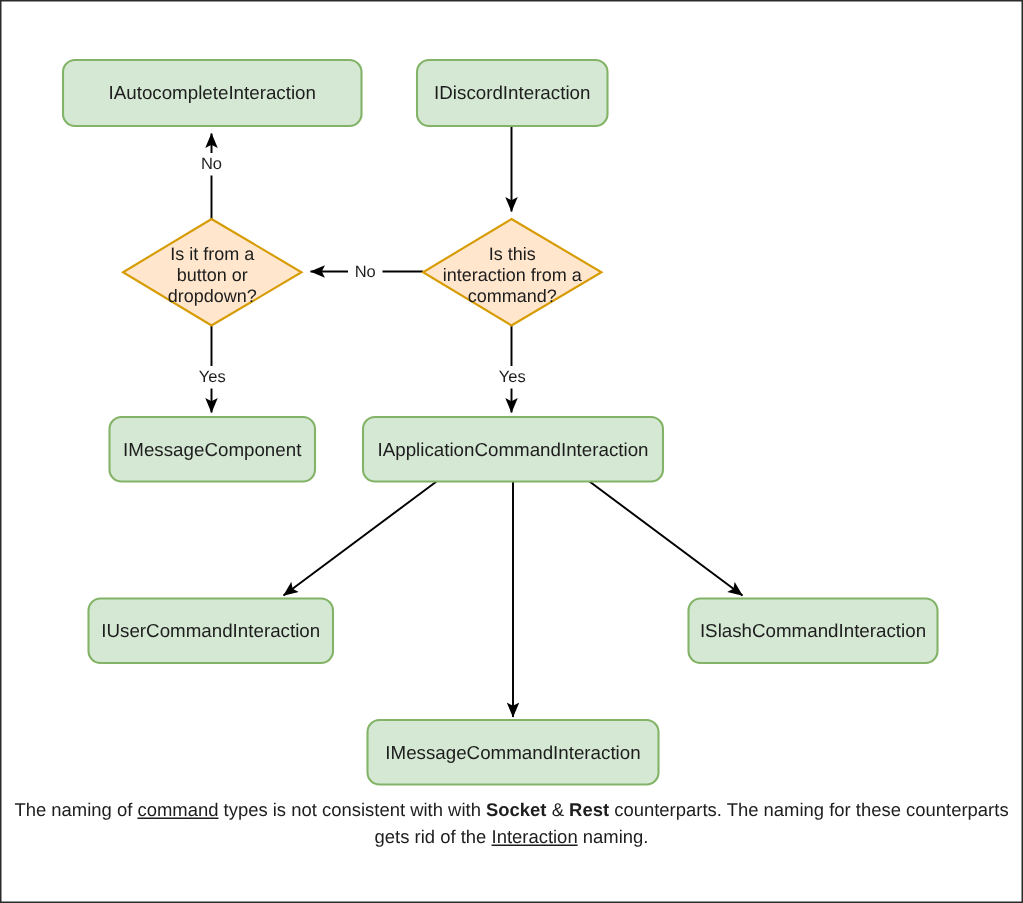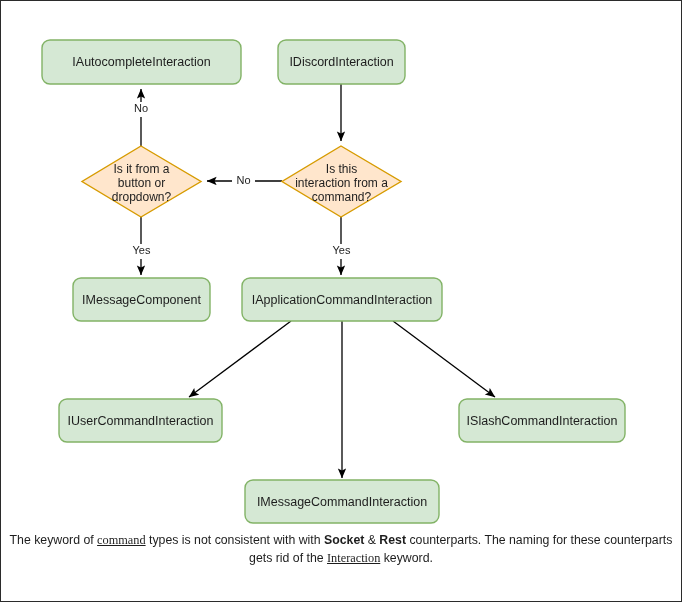--- a/index.html
+++ b/index.html
@@ -70,21 +70,21 @@
     left: 0;
     right: 0;
     top: 531px;
     text-align: center;
     font-family: "Liberation Sans", sans-serif;
     font-size: 12.3px;
     line-height: 17.5px;
     color: #1d1d1d;
   }
   .caption b { font-weight: bold; }
-  .caption u { text-decoration: underline; font-family: Liberation Serif, serif; }
+  .caption u { text-decoration: underline; }
 </style>
 </head>
 <body>
 
 <div id="page">
 
   <svg id="diagram" viewBox="0 0 682 602">
     <defs>
       <marker id="arrowhead" markerWidth="9" markerHeight="9" refX="7.4" refY="3.2" orient="auto" markerUnits="strokeWidth">
         <path d="M0,0 L7.6,3.2 L0,6.4 L1.6,3.2 Z" fill="#000000"></path>
@@ -175,16 +175,16 @@
       <text class="node-label" x="541" y="420.5">ISlashCommandInteraction</text>
     </g>
 
     <g>
       <rect class="node-box" x="244" y="479" width="194" height="43" rx="8" ry="8"></rect>
       <text class="node-label" x="341" y="501.5">IMessageCommandInteraction</text>
     </g>
   </svg>
 
   <div class="caption">
-    <span>The keyword of </span><u>command</u><span> types is not consistent with with </span><b>Socket</b><span> &amp; </span><b>Rest</b><span> counterparts. The naming for these counterparts gets rid of the </span><u>Interaction</u><span> keyword.</span>
+    <span>The naming of </span><u>command</u><span> types is not consistent with with </span><b>Socket</b><span> &amp; </span><b>Rest</b><span> counterparts. The naming for these counterparts gets rid of the </span><u>Interaction</u><span> naming.</span>
   </div>
 
 </div>
 
 </body></html>

